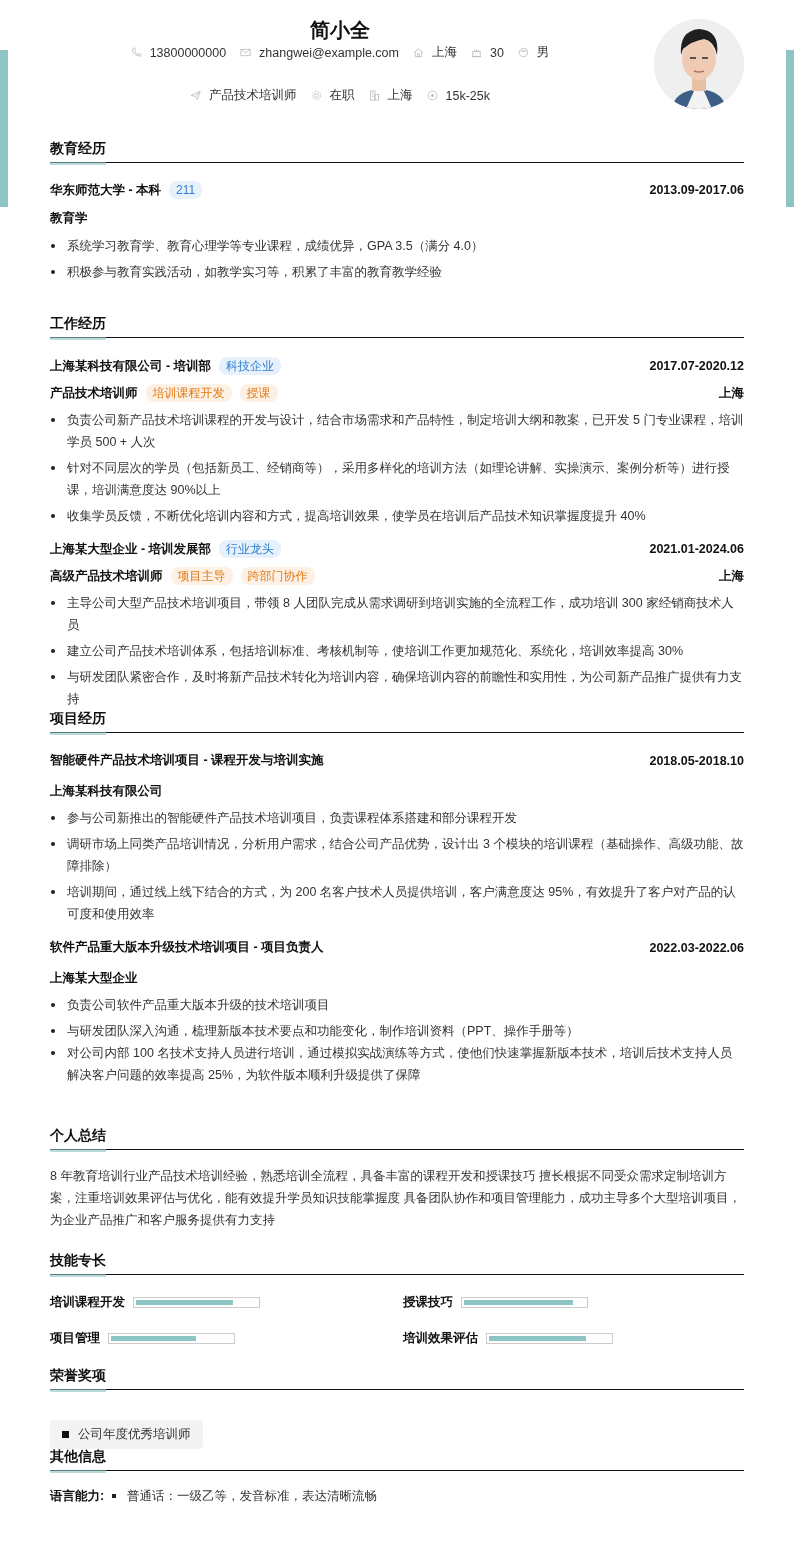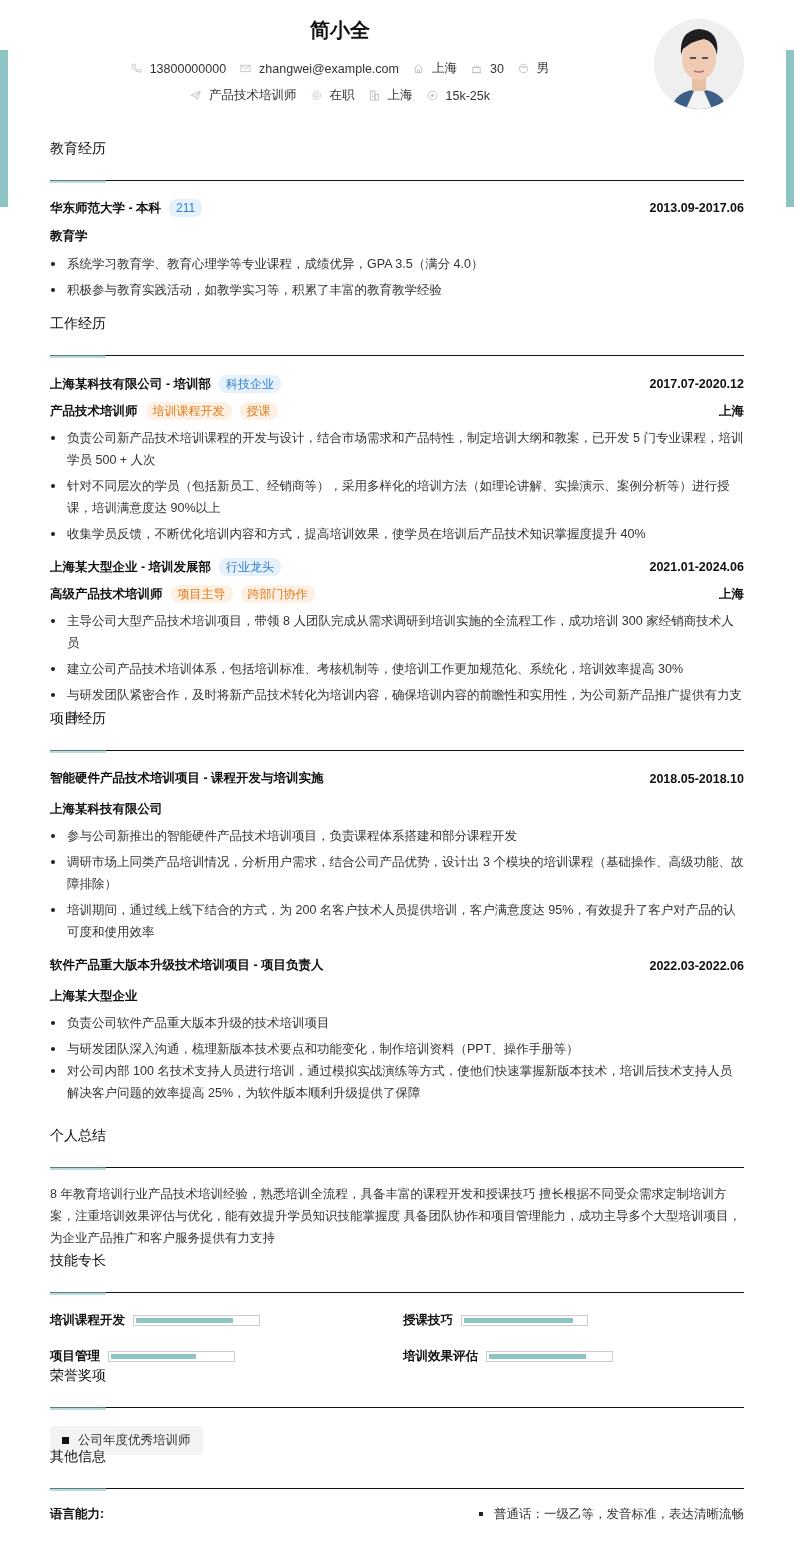--- a/index.html
+++ b/index.html
@@ -5,49 +5,49 @@
   * { box-sizing: border-box; margin: 0; padding: 0; }
   html, body { width: 794px; background: #fff; }
   body { font-family: "Liberation Sans", "DejaVu Sans", sans-serif; color: #222; position: relative; height: 1559px; overflow: hidden; }
   .side-bar { position: absolute; top: 50px; width: 8px; height: 157px; background: #8cc5c3; }
   .side-bar.left { left: 0; }
   .side-bar.right { right: 0; }
 
   .header { position: relative; height: 130px; }
   .name { position: absolute; top: 17px; left: 0; width: 680px; text-align: center; font-size: 20px; font-weight: bold; color: #111; }
   .info-row { position: absolute; left: 0; width: 680px; display: flex; justify-content: center; align-items: center; font-size: 12.5px; color: #333; }
-  .info-row.r1 { top: 60px; justify-content: center; }
+  .info-row.r1 { top: 44px; justify-content: center; }
   .info-row.r2 { top: 87px; }
   .info-item { display: flex; align-items: center; margin: 0 7px; }
   .info-item .ico { width: 11px; height: 11px; margin-right: 8px; color: #bbb; display: inline-flex; align-items: center; justify-content: center; }
   .info-item .ico svg { width: 11px; height: 11px; }
   .avatar { position: absolute; left: 654px; top: 19px; width: 90px; height: 90px; border-radius: 50%; background: #efefef; overflow: hidden; }
 
   .content { position: absolute; left: 50px; width: 694px; }
-  .section-title { position: relative; font-size: 14px; font-weight: normal; color: #111; padding-bottom: 22px; border-bottom: 1px solid #111; }
+  .section-title { position: relative; font-size: 14px; font-weight: bold; color: #111; padding-bottom: 4px; border-bottom: 1px solid #111; }
   .section-title::after { content: ""; position: absolute; left: 0; bottom: -3px; width: 56px; height: 3px; background: #8cc5c3; opacity: 0.6; }
 
   .row { display: flex; justify-content: space-between; align-items: center; font-size: 12.5px; font-weight: bold; color: #111; }
   .row .left { display: flex; align-items: center; }
   .tag { display: inline-block; font-size: 12px; font-weight: normal; padding: 1px 7px; border-radius: 8px; margin-left: 8px; line-height: 16px; }
   .tag.blue { background: #e6f1fc; color: #2f7fd0; }
   .tag.orange { background: #fdf0e4; color: #e07a16; }
   .sub { font-size: 12.5px; font-weight: bold; color: #111; }
   ul.bullets { list-style: none; }
   ul.bullets li { position: relative; font-size: 12.5px; color: #333; line-height: 22px; padding-left: 17px; }
   ul.bullets li::before { content: ""; position: absolute; left: 1px; top: 9px; width: 4px; height: 4px; border-radius: 50%; background: #222; }
 
   .summary { font-size: 12.5px; color: #333; line-height: 22px; }
   .skills { display: grid; grid-template-columns: 353px 341px; row-gap: 19px; }
   .skill { display: flex; align-items: center; font-size: 12.5px; font-weight: bold; color: #111; }
   .skill .bar { margin-left: 8px; width: 127px; height: 11px; border: 1px solid #ccc; padding: 2px; }
   .skill .fill { height: 5px; background: #8cc5c3; }
   .award { display: inline-flex; align-items: center; background: #f3f3f3; border-radius: 4px; padding: 6px 12px 6px 12px; font-size: 12.5px; color: #333; }
   .award .sq { width: 7px; height: 7px; background: #111; margin-right: 9px; }
-  .other { display: flex; font-size: 12.5px; color: #333; justify-content: space-between; }
+  .other { display: flex; font-size: 12.5px; color: #333; }
   .other .label { font-weight: bold; color: #111; width: 60px; }
   .other ul { list-style: none; }
   .other li { position: relative; padding-left: 17px; line-height: 26px; }
   .other li::before { content: ""; position: absolute; left: 2px; top: 11px; width: 4px; height: 4px; background: #222; }
 </style>
 </head>
 <body>
 
 <div class="side-bar left"></div>
 <div class="side-bar right"></div>
@@ -270,21 +270,21 @@
       <span>培训效果评估</span>
       <div class="bar">
           <div class="fill" style="width:80%"></div>
         </div>
     </div>
   </div>
 </div>
 
 <div class="content" style="top:1367px">
   <div class="section-title">荣誉奖项</div>
-  <div style="margin-top:18px">
+  <div style="margin-top:30px">
     <div class="award">
       <span class="sq"></span>
       <span>公司年度优秀培训师</span>
     </div>
   </div>
 </div>
 
 <div class="content" style="top:1448px">
   <div class="section-title">其他信息</div>
   <div class="other" style="margin-top:12px">

